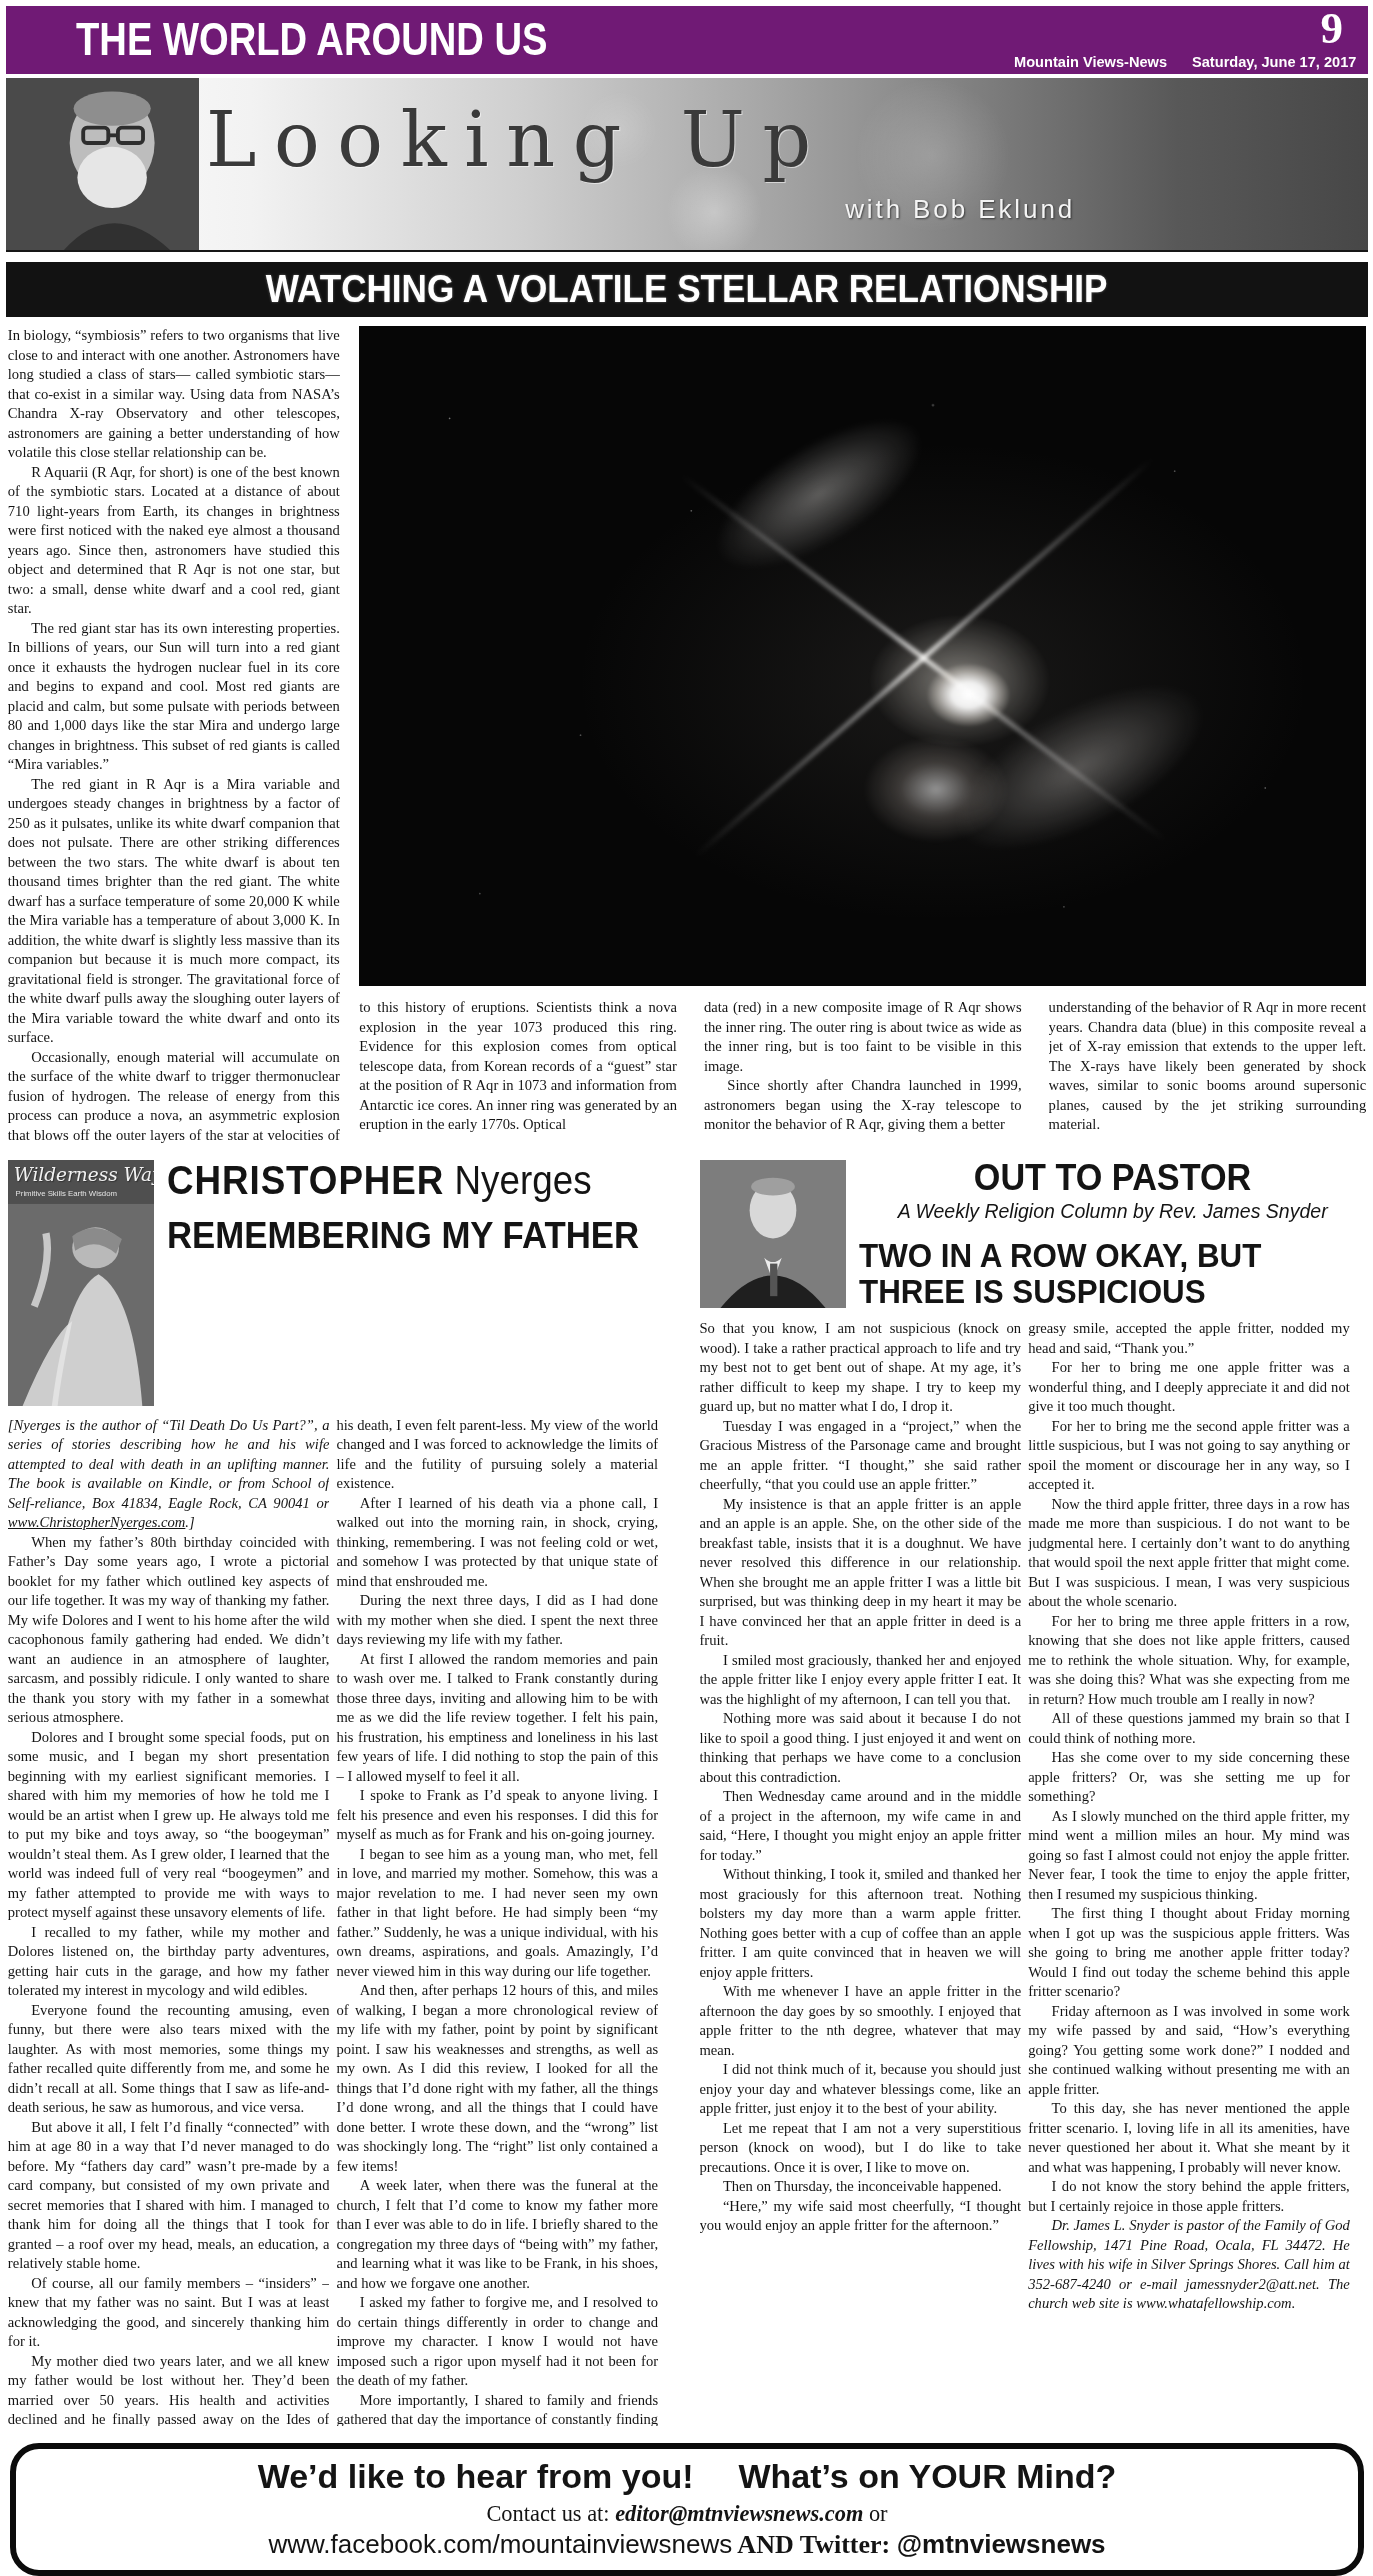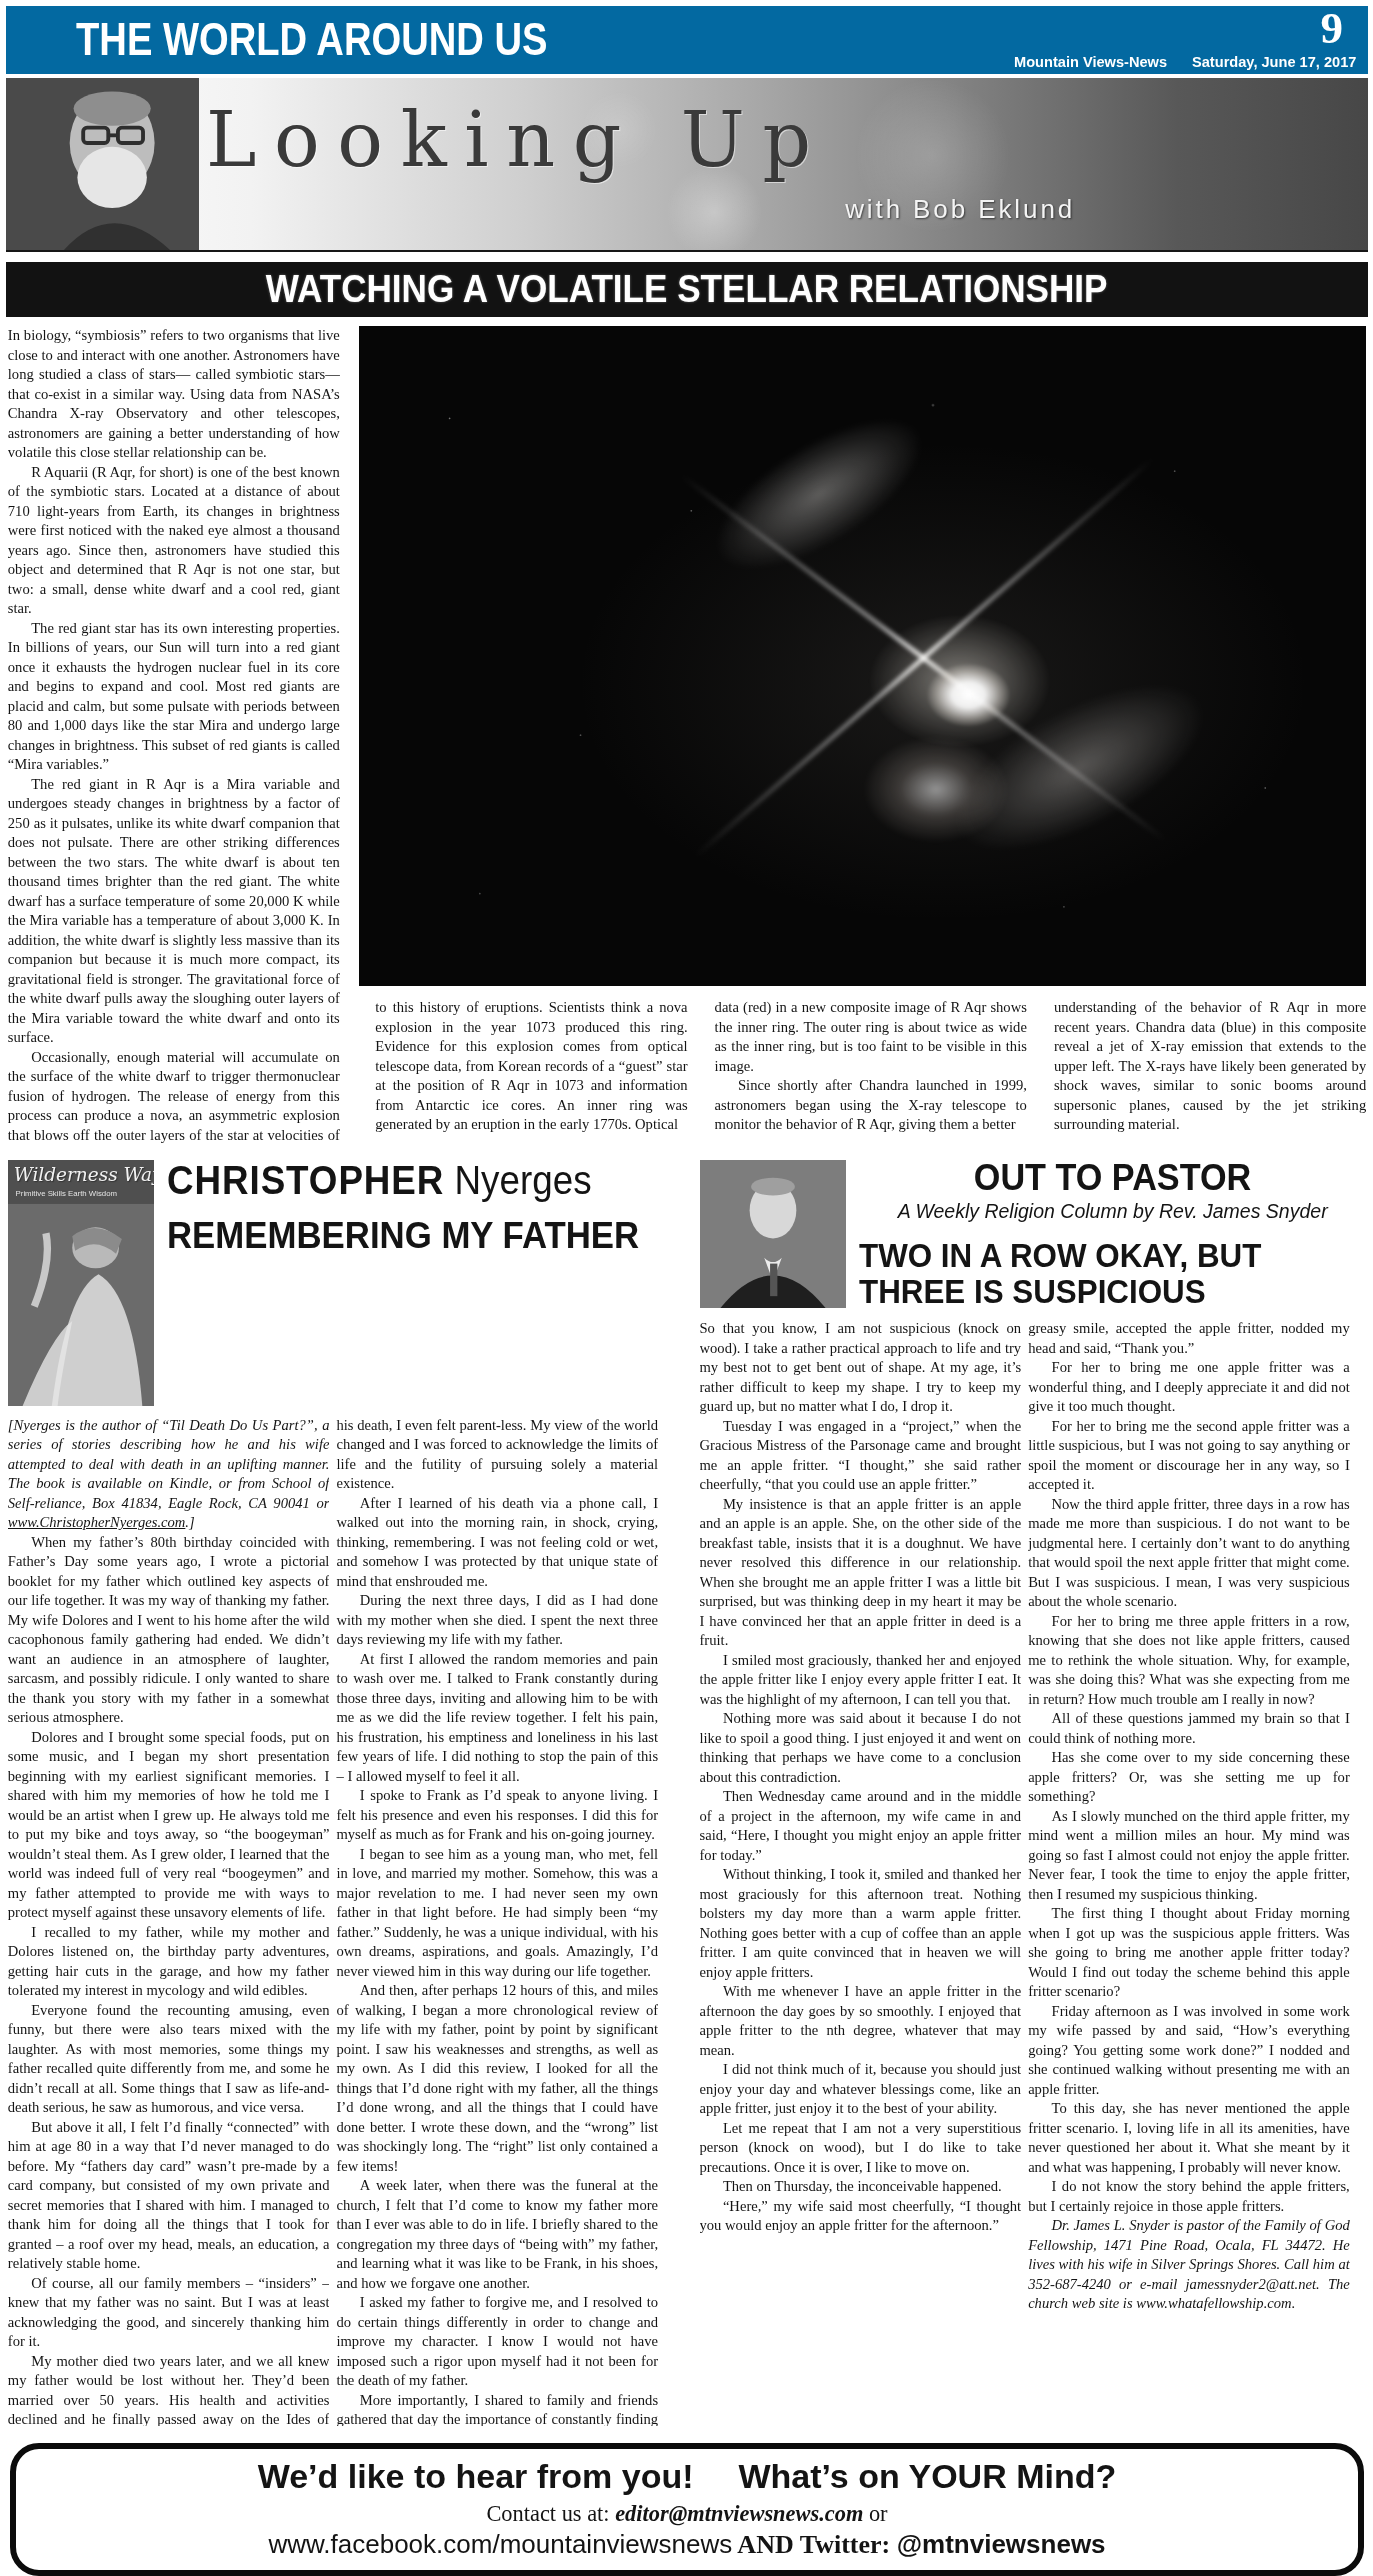--- a/index.html
+++ b/index.html
@@ -1,19 +1,19 @@
 <!DOCTYPE html>
 <html><head>
 <meta charset="utf-8">
 <style>
   html,body{margin:0;padding:0;background:#fff;}
   body{width:1374px;height:2576px;font-family:"Liberation Serif",serif;color:#141414;overflow:hidden;position:relative;}
 
   
-  .masthead{background:#0369a1;color:#fff;margin:5.9px 5.9px 0 5.9px;height:68px;position:relative;}
+  .masthead{background:#701a75;color:#fff;margin:5.9px 5.9px 0 5.9px;height:68px;position:relative;}
   .mast-title{position:absolute;left:70px;top:5.9px;font-family:"Liberation Sans",sans-serif;font-weight:bold;font-size:46px;letter-spacing:0px;display:inline-block;transform:scaleX(.83);transform-origin:left center;white-space:nowrap;}
   .page-num{position:absolute;right:25px;top:-3.9px;font-family:"Liberation Serif",serif;font-weight:bold;font-size:45px;}
   .mast-sub{position:absolute;right:11.7px;bottom:3.9px;font-family:"Liberation Sans",sans-serif;font-weight:bold;font-size:14.6px;}
   .mast-sub span{margin-left:25px;}
 
   
   .banner{margin:3.9px 5.9px 0 5.9px;height:172px;position:relative;overflow:hidden;border-bottom:2.9px solid #161616;
     background:
       radial-gradient(circle 68px at 52% 78%,rgba(255,255,255,.30),rgba(255,255,255,0) 70%),
       radial-gradient(circle 107px at 68% 45%,rgba(255,255,255,.18),rgba(255,255,255,0) 72%),
@@ -55,21 +55,21 @@
   .neb-spike1,.neb-spike2{left:26%;top:50%;width:605px;height:3.9px;
     background:linear-gradient(90deg,transparent 0%,rgba(255,255,255,.55) 40%,#fff 50%,rgba(255,255,255,.55) 60%,transparent 100%);}
   .neb-spike1{transform:rotate(37deg);}
   .neb-spike2{transform:rotate(-41deg);}
   .neb-wisp1{left:34%;top:18%;width:234px;height:98px;border-radius:50%;transform:rotate(-32deg);
     background:radial-gradient(closest-side,rgba(230,228,225,.38),transparent);}
   .neb-wisp2{left:58%;top:58%;width:273px;height:117px;border-radius:50%;transform:rotate(-28deg);
     background:radial-gradient(closest-side,rgba(222,218,214,.34),transparent);}
   .neb-blob{left:50%;top:62%;width:146px;height:107px;border-radius:50%;
     background:radial-gradient(closest-side,rgba(255,255,255,.55),rgba(255,240,230,.18),transparent);}
-  .cont-row{display:flex;gap:27px;margin-top:11.7px;margin-left:16px;}
+  .cont-row{display:flex;gap:27px;margin-top:11.7px;}
   .cont-col{flex:1;height:148px;overflow:hidden;font-size:14.6px;line-height:19.5px;}
 
   
   .stories{display:flex;margin:13.7px 7.8px 0 7.8px;gap:25px;}
   .story{flex:1;min-width:0;}
   .story-header{display:flex;gap:13.7px;}
   .photo{flex-shrink:0;position:relative;overflow:hidden;}
   .ny-photo{width:146px;height:246px;background:linear-gradient(150deg,#9d9d9d 0%,#6f6f6f 45%,#4c4c4c 100%);}
   .ny-photo .ph-title{position:absolute;left:5.9px;top:3.9px;font-family:"DejaVu Serif",serif;font-style:italic;font-size:18.5px;color:#f2f2f2;text-shadow:1px 1px 1px #333;white-space:nowrap;}
   .ny-photo .ph-sub{position:absolute;left:7.8px;top:29px;font-family:"Liberation Sans",sans-serif;font-size:7.8px;color:#e4e4e4;}

